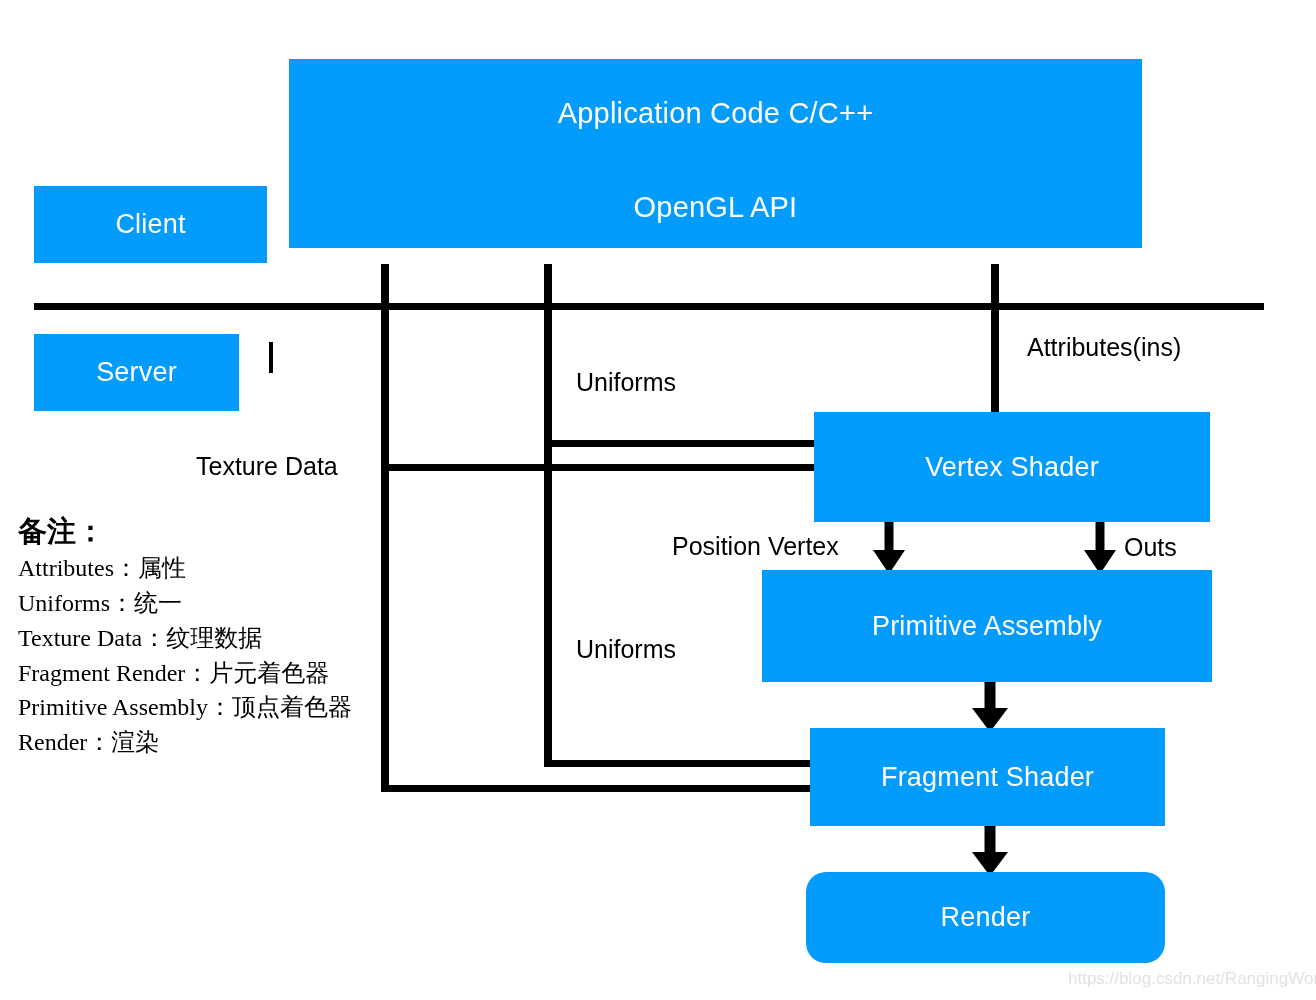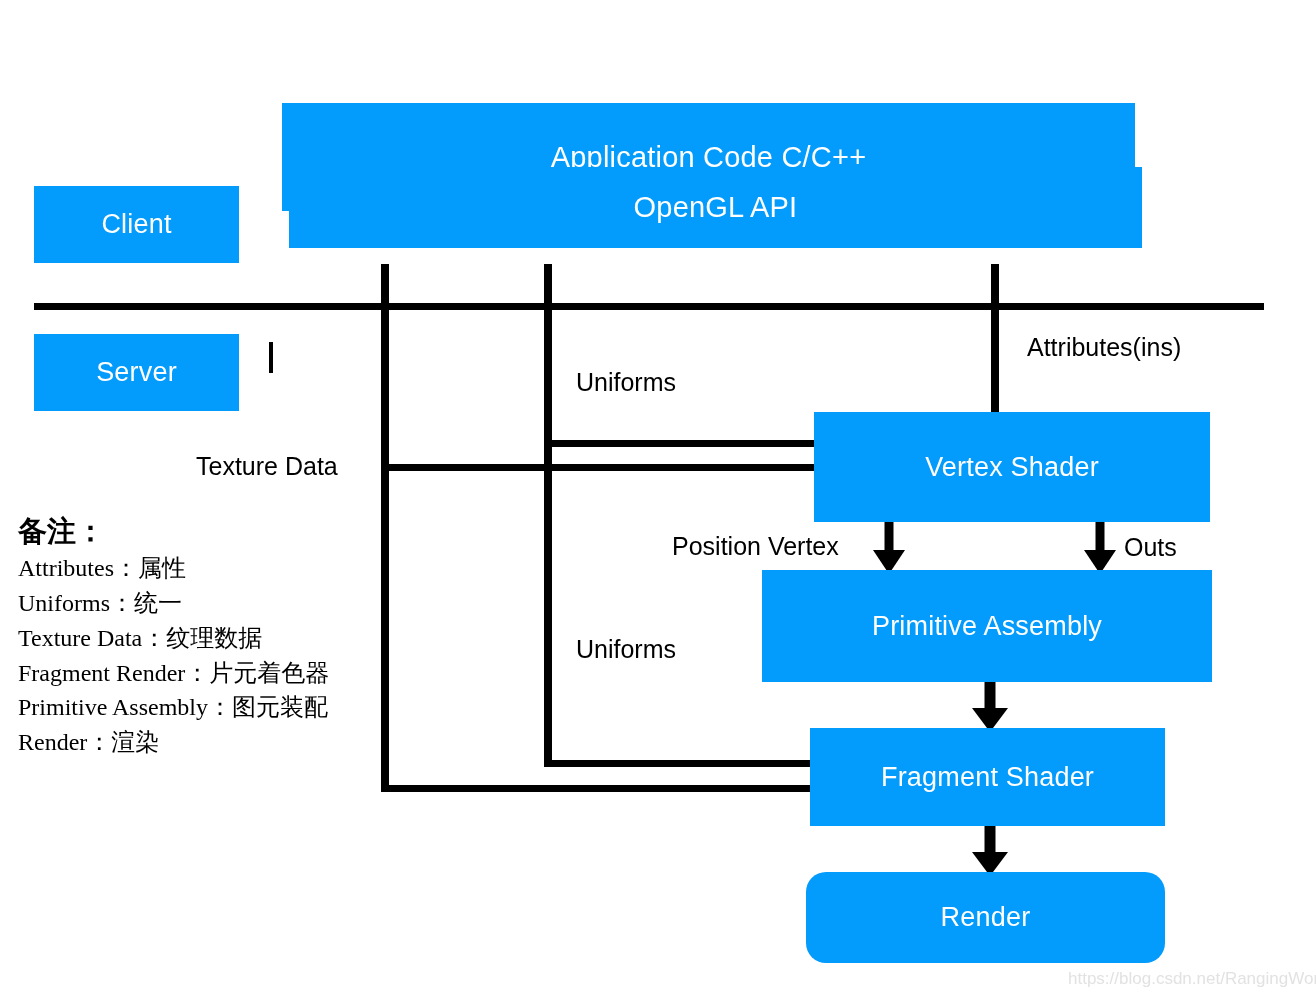--- a/index.html
+++ b/index.html
@@ -78,29 +78,29 @@
     position: absolute;
     background: #000000;
     z-index: 2;
   }
 </style>
 </head>
 <body>
 
 <div id="canvas">
 
-  <div class="box big" style="left:282px; top:59px; width:853px; height:108px;margin-top:44px;">
+  <div class="box big" style="left:289px; top:59px; width:853px; height:108px;">
     <span>Application Code C/C++</span>
   </div>
 
   <div class="box big" style="left:289px; top:167px; width:853px; height:81px;">
     <span>OpenGL API</span>
   </div>
 
-  <div class="box mid" style="left:34px; top:186px; width:205px; height:77px;">
+  <div class="box mid" style="left:34px; top:186px; width:233px; height:77px;">
     <span>Client</span>
   </div>
 
   <div class="box mid" style="left:34px; top:334px; width:205px; height:77px;">
     <span>Server</span>
   </div>
 
   <div class="box mid" style="left:814px; top:412px; width:396px; height:110px;">
     <span>Vertex Shader</span>
   </div>
@@ -166,19 +166,19 @@
   <div class="label" style="left:1124px; top:533px;">Outs</div>
 
   <div class="label" style="left:576px; top:635px;">Uniforms</div>
 
   <div class="legend" style="left:18px; top:513px;">
     <div class="legend-title">备注：</div>
     <div class="legend-row">Attributes：属性</div>
     <div class="legend-row">Uniforms：统一</div>
     <div class="legend-row">Texture Data：纹理数据</div>
     <div class="legend-row">Fragment Render：片元着色器</div>
-    <div class="legend-row">Primitive Assembly：图元装配</div>
+    <div class="legend-row">Primitive Assembly：顶点着色器</div>
     <div class="legend-row">Render：渲染</div>
   </div>
 
   <div class="watermark" style="left:1068px; top:969px;">https://blog.csdn.net/RangingWon</div>
 
 </div>
 
 </body></html>

